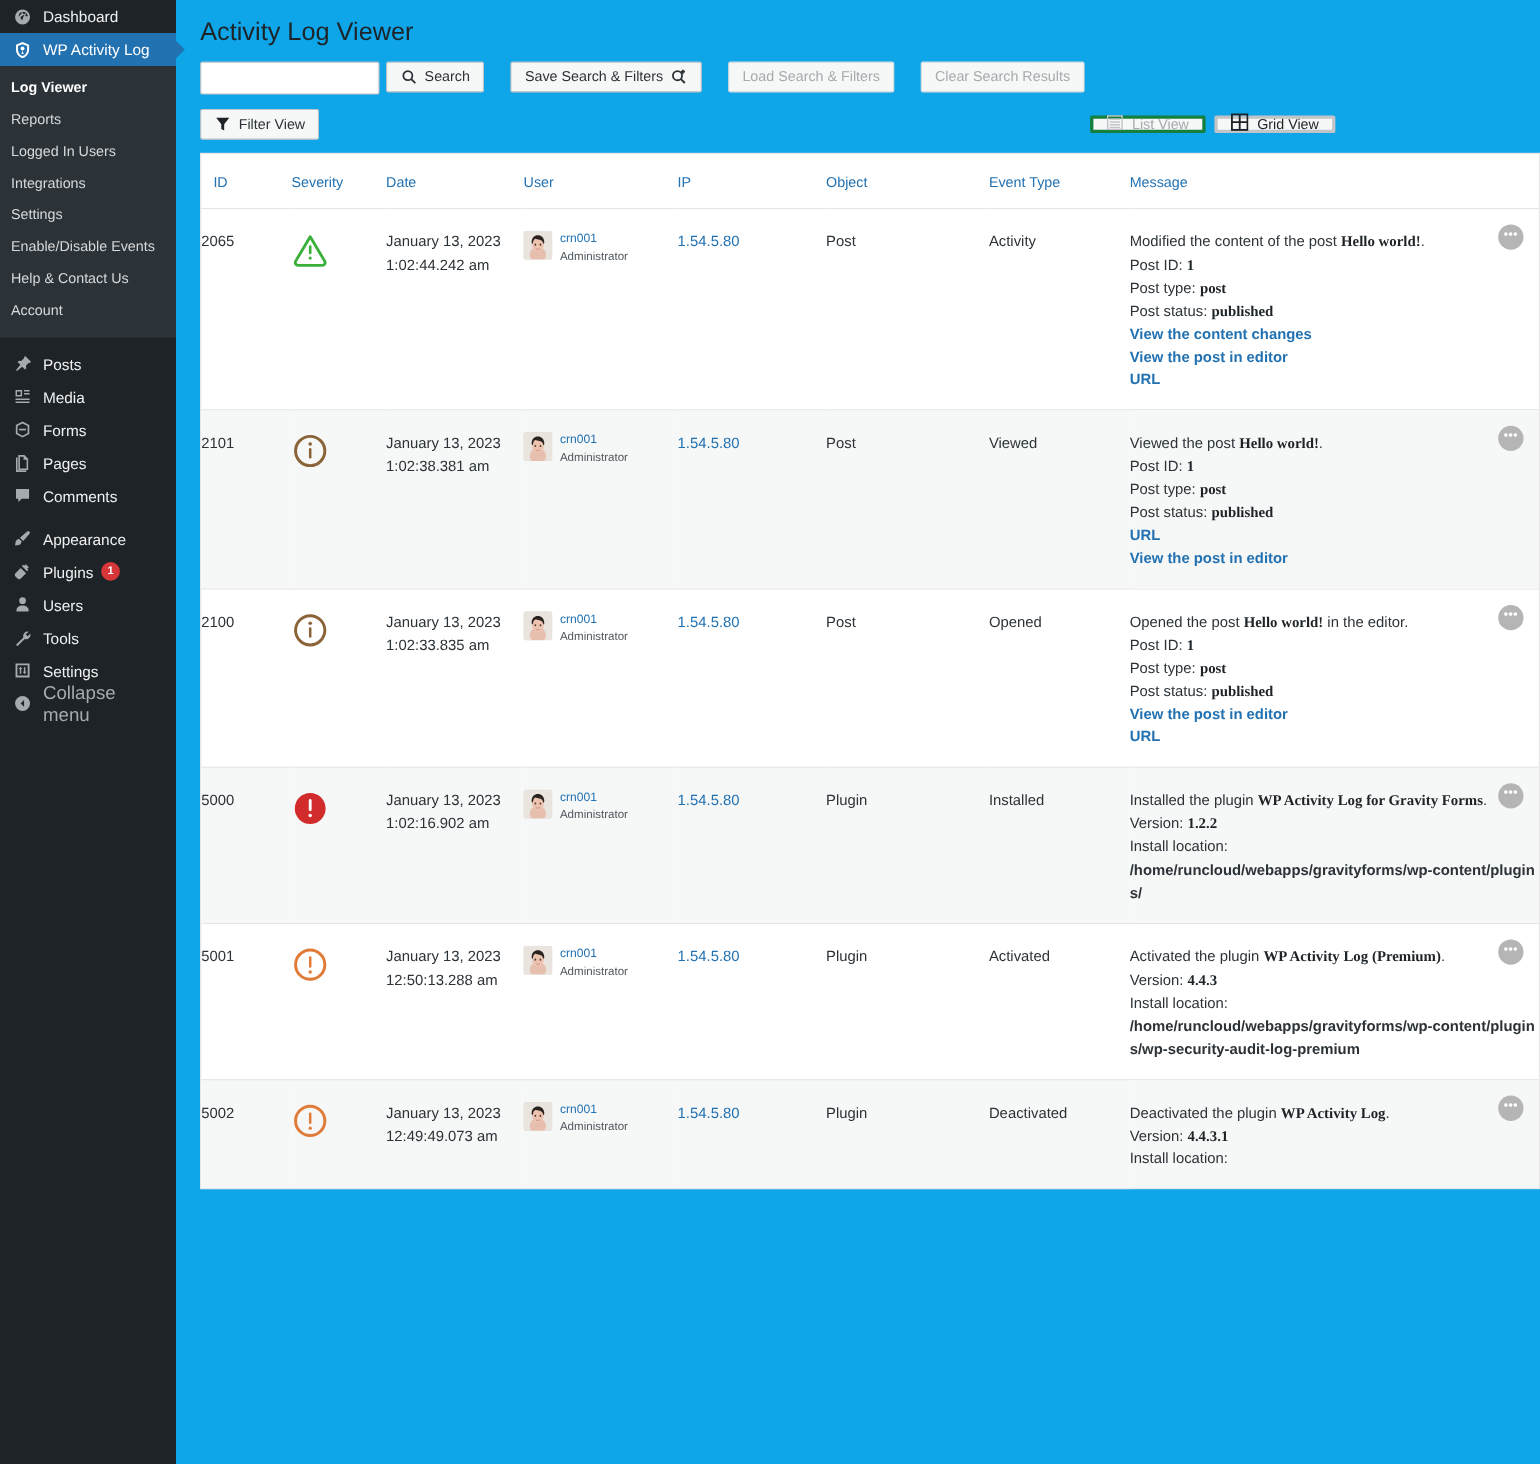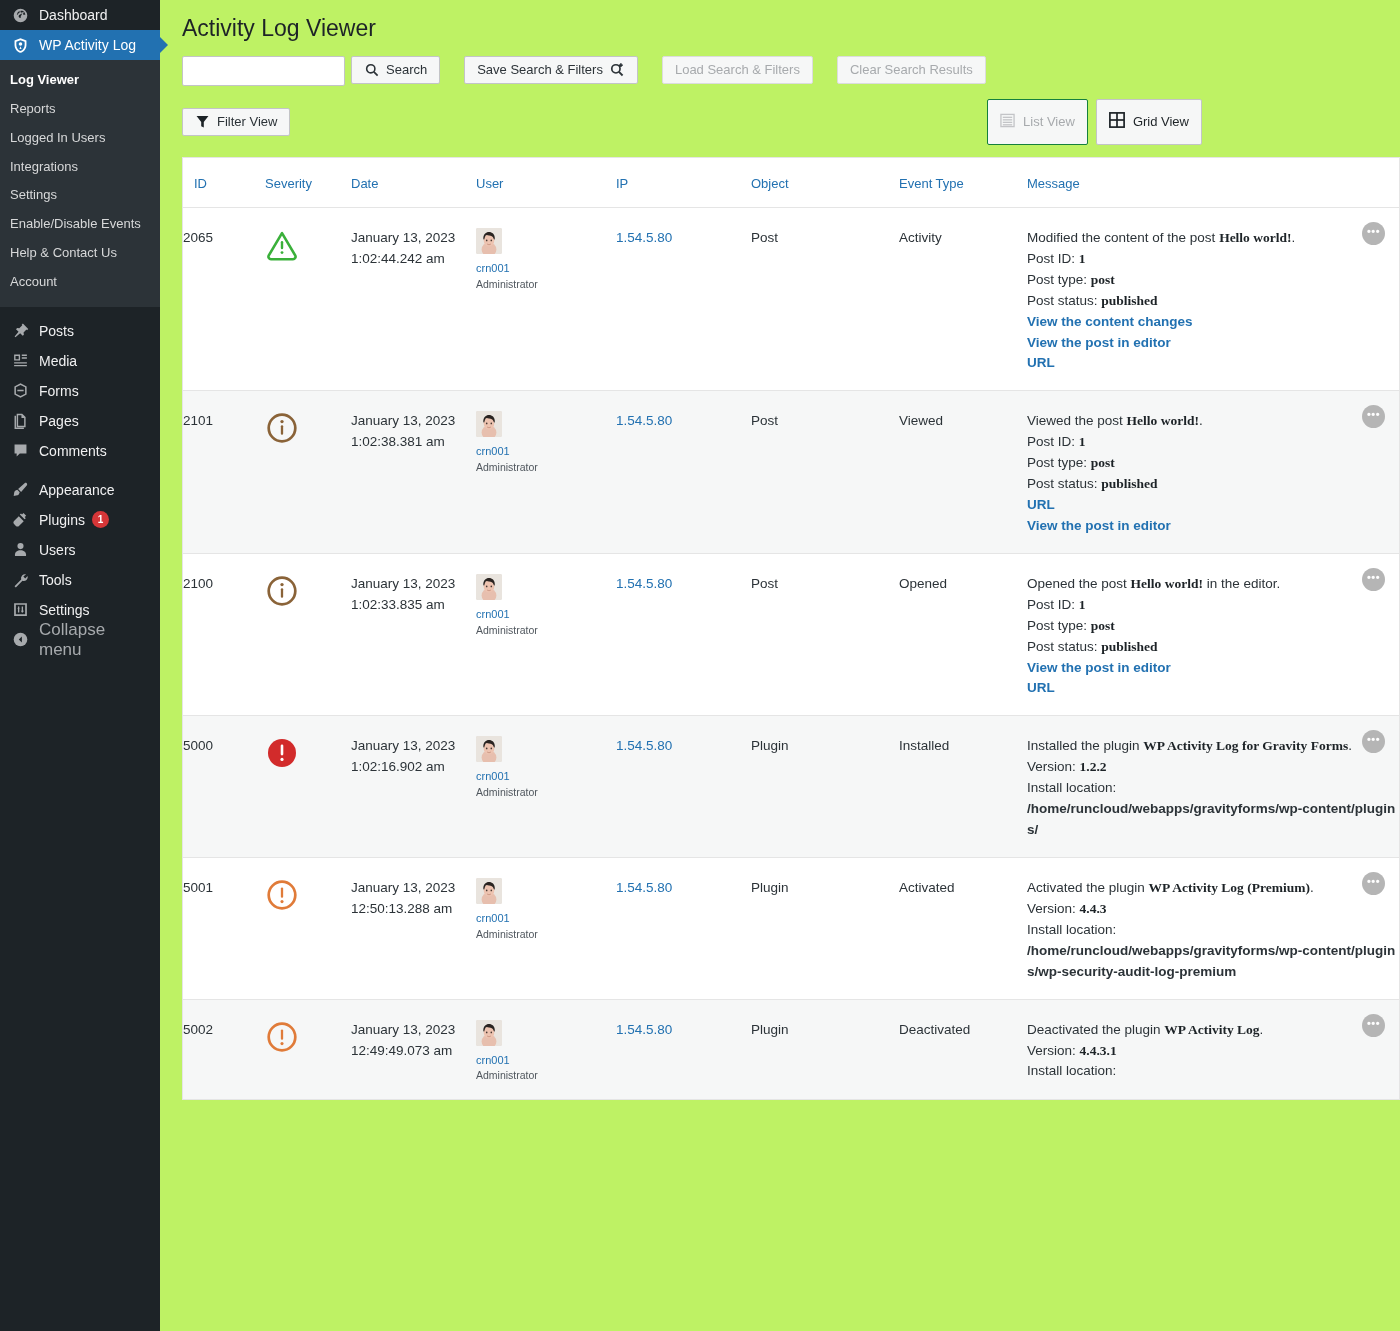--- a/index.html
+++ b/index.html
@@ -63,22 +63,22 @@
     min-width: 17px; height: 17px; border-radius: 10px;
     background: #d63638; color: #fff;
     font-size: 10px; font-weight: 700;
     margin-left: 7px; padding: 0 5px;
   }
   .collapse-item { color: #a7aaad; font-size: 17px; }
   .collapse-item .mi-icon { color: #a7aaad; }
 
   
   .main {
-    flex: 1; background: #bef264;
-    padding: 10px 16px 0 22px;
+    flex: 1; background: #0ea5e9;
+    padding: 10px 4px 0 22px;
     overflow: hidden;
   }
   .page-title {
     font-size: 23px; font-weight: 400; color: #1d2327;
     line-height: 1.3; margin: 0 0 12px 0; padding: 4px 0 0 0;
   }
 
   .toolbar-row { display: flex; align-items: stretch; gap: 0; margin-bottom: 13px; }
   .search-input {
     width: 163px; height: 30px;
@@ -96,22 +96,22 @@
     font-size: 13px; color: #2c3338;
     cursor: pointer; white-space: nowrap;
   }
   .btn + .btn { margin-left: 24px; }
   .btn.disabled { color: #a7aaad; border-color: #dcdcde; cursor: default; }
   .btn svg { display: block; }
   .btn .ic { width: 15px; height: 15px; display: inline-flex; align-items: center; justify-content: center; }
 
   .filter-row { display: flex; align-items: center; justify-content: space-between; margin-bottom: 12px; padding-right: 0px; }
   .view-btns { display: flex; }
-  .btn-view { display: inline-flex; align-items: center; gap: 8px; height: 46px; padding: 0 12px;
-    background: #f6f7f7; border: 1px solid #15803d; border-radius: 2px; font-size: 13px; cursor: pointer; justify-content: center; }
+  .btn-view { display: inline-flex; align-items: center; gap: 8px; height: 16px; padding: 0 12px;
+    background: #f6f7f7; border: 3px solid #15803d; border-radius: 2px; font-size: 13px; cursor: pointer; justify-content: center; }
   .btn-view.inactive { color: #a7aaad; }
   .btn-view.active { color: #1d2327; border-color: #c3c4c7; }
   .btn-view + .btn-view { margin-left: 8px; }
 
   
   .table-wrap {
     background: #fff; border: 1px solid #e5e5e5;
     border-bottom: none;
     width: 1218px;
   }
@@ -144,21 +144,21 @@
   }
   tbody tr.alt td { background: #f6f7f7; }
   td.c-id { padding-left: 11px; color: #3c434a; font-size: 13.5px; }
   td.c-sev { padding-top: 14px; }
   td.c-date { font-size: 12.5px; color: #3c434a; line-height: 1.35; }
   td.c-ip a { color: #2271b1; text-decoration: none; font-size: 13.5px; }
   td.c-msg { padding-right: 44px; position: relative; }
 
   .sev-ico { width: 34px; height: 34px; display: block; }
 
-  .user-cell { display: flex; align-items: flex-start; gap: 7px; flex-direction: column; }
+  .user-cell { display: flex; align-items: flex-start; gap: 7px; }
   .avatar {
     width: 26px; height: 26px; border-radius: 2px; flex: 0 0 26px;
     overflow: hidden; background: #dcd6cf; position: relative;
   }
   .avatar svg { display: block; width: 26px; height: 26px; }
   .user-meta { display: flex; flex-direction: column; line-height: 1.25; padding-top: 1px; }
   .user-login { font-size: 11px; color: #2271b1; text-decoration: none; }
   .user-role { font-size: 10.5px; color: #50575e; margin-top: 2px; }
   .msg-link { color: #2271b1; text-decoration: none; font-weight: 700; display: block; }
   .msg b { font-weight: 700; color: #1d2327; font-family: Liberation Serif, serif; }

